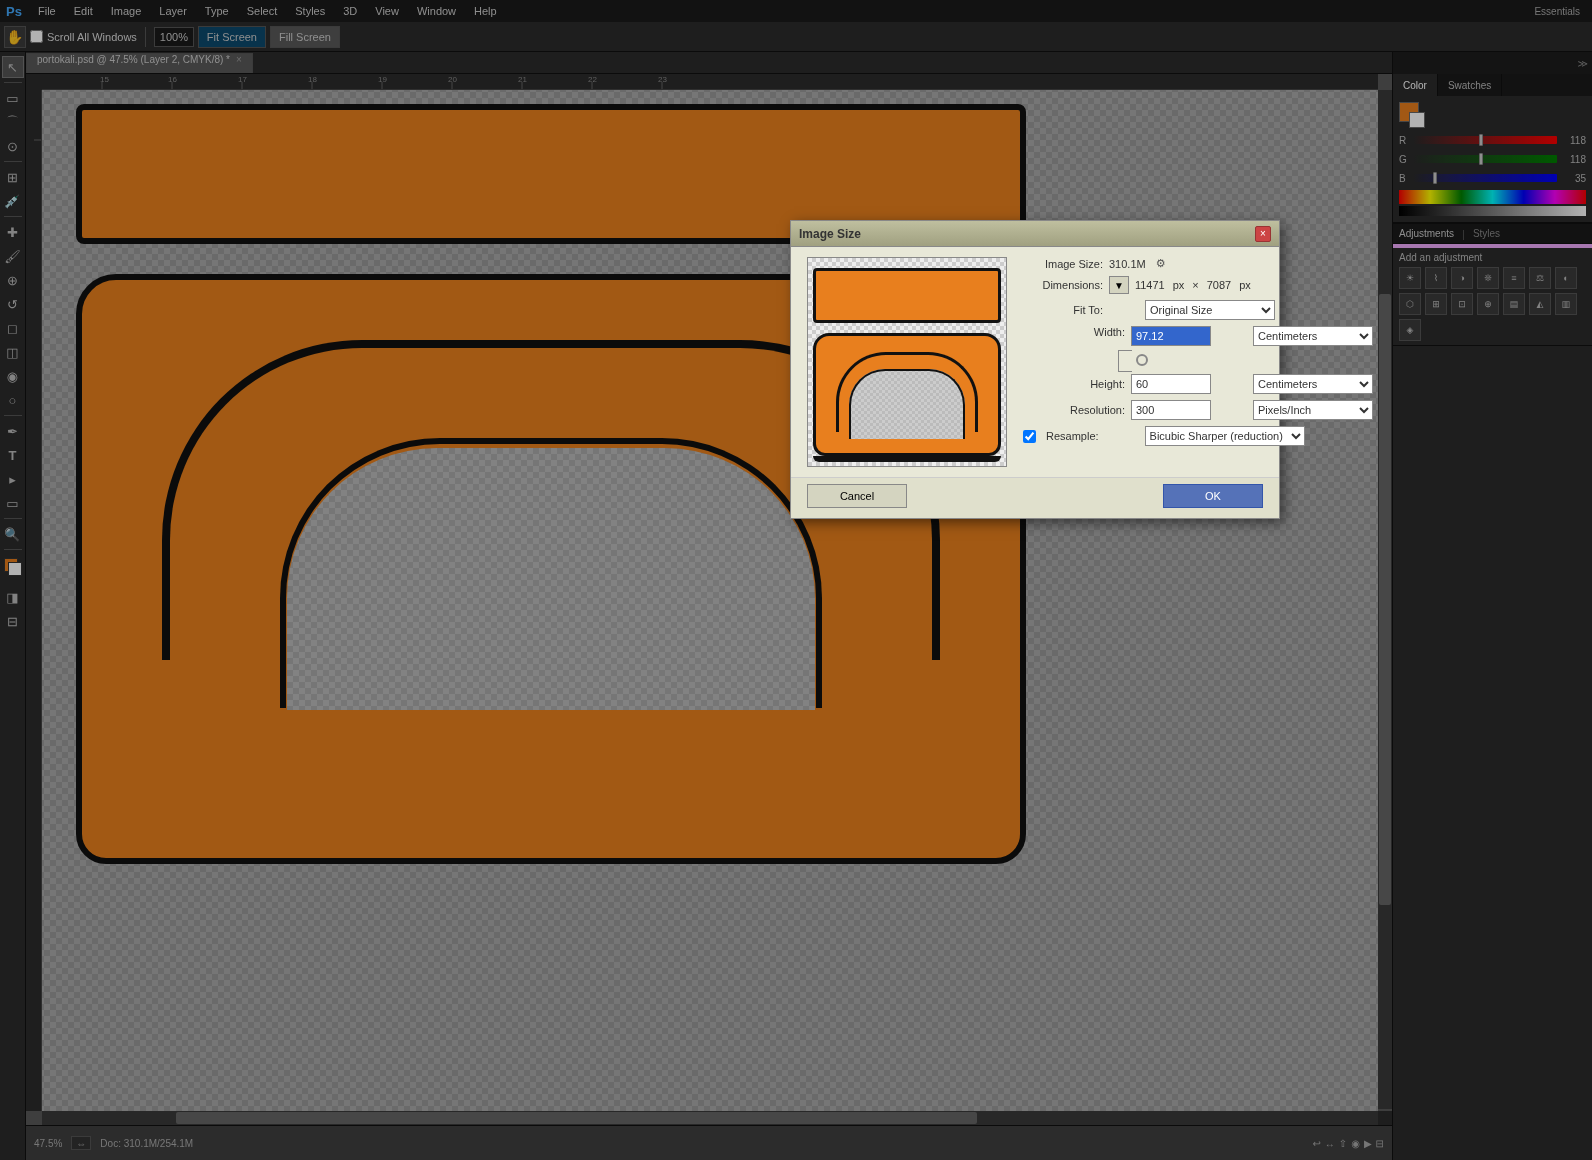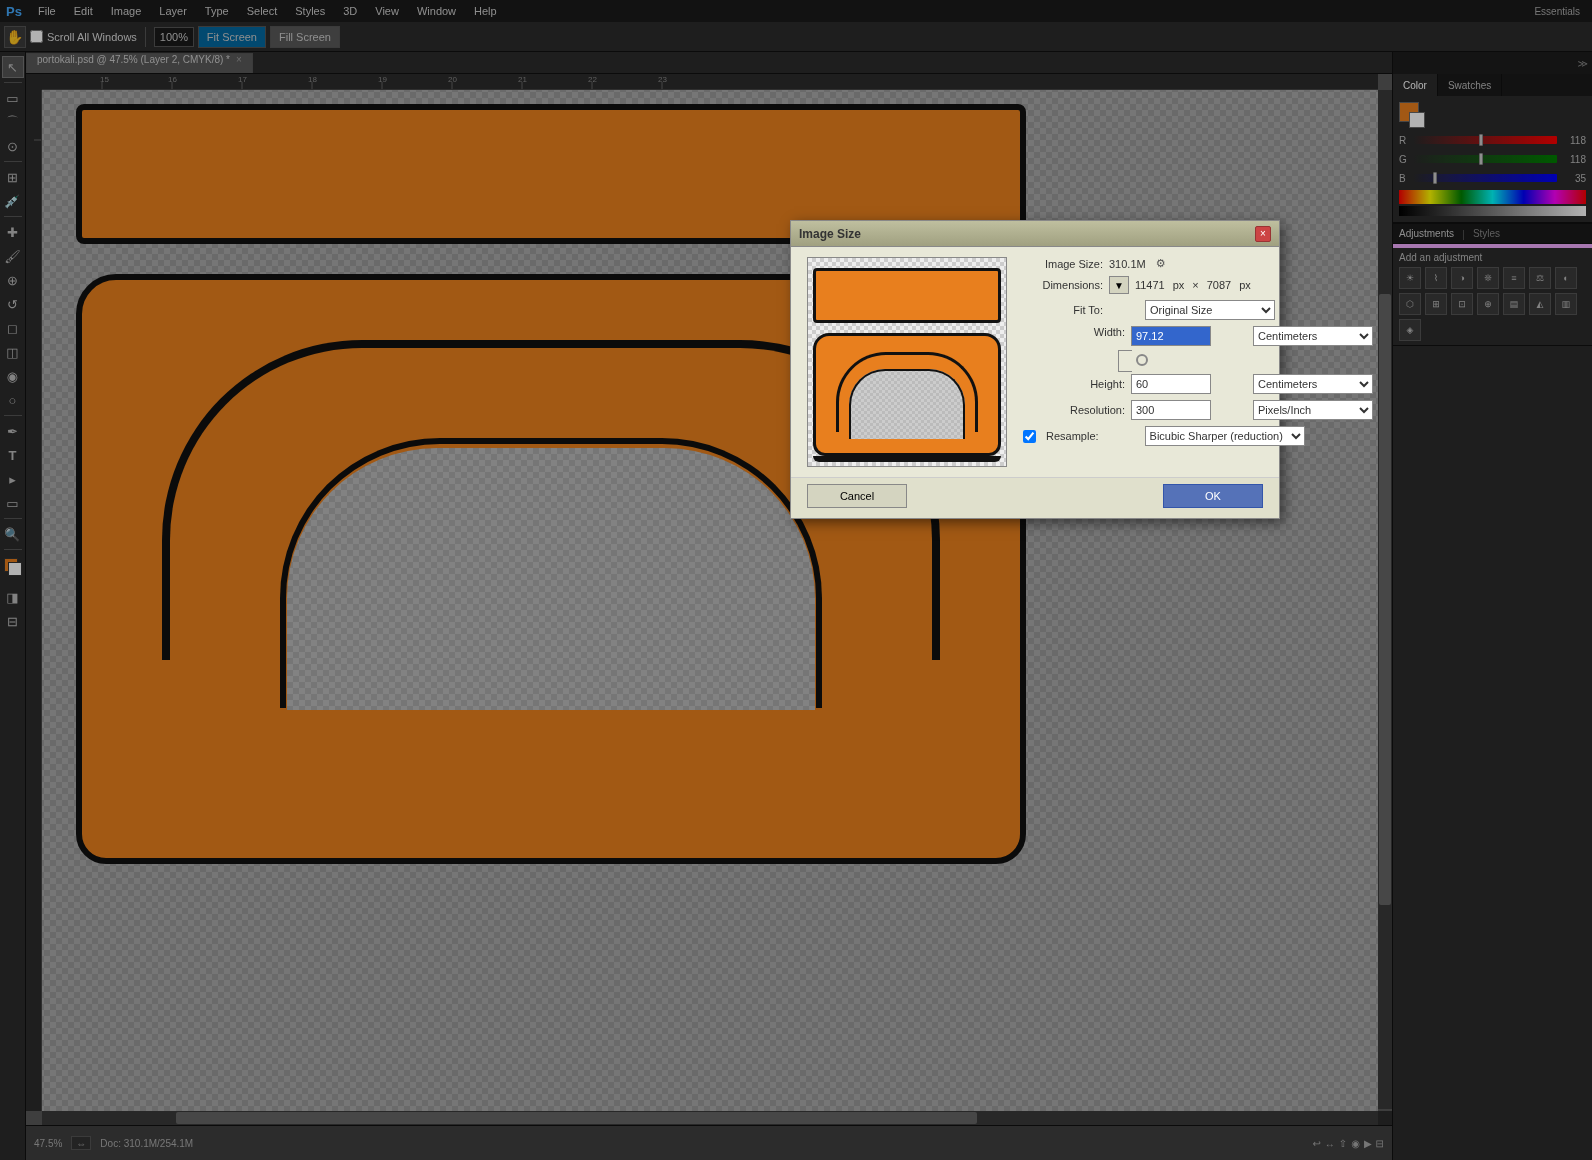--- a/index.html
+++ b/index.html
@@ -12,21 +12,21 @@
     }
     .menu-logo { width: 20px; height: 20px; background: #1a1a1a; display: flex; align-items: center; justify-content: center; margin-right: 4px; }
     .menu-item { padding: 2px 8px; font-size: 11px; color: #ccc; cursor: pointer; }
 
     
     #toolbar {
       width: 100%; height: 30px; background: #2b2b2b; display: flex; align-items: center;
       padding: 0 4px; gap: 4px; border-bottom: 1px solid #111;
     }
     .tool-btn {
-      height: 22px; padding: 0 8px; background: #0369a1; border: 1px solid #555;
+      height: 22px; padding: 0 8px; background: #0c4a6e; border: 1px solid #555;
       color: #ccc; font-size: 11px; cursor: pointer; display: flex; align-items: center;
     }
     .tool-btn.active { background: #5a5a5a; }
     .tool-btn-icon { width: 22px; height: 22px; background: #3c3c3c; border: 1px solid #555; display: flex; align-items: center; justify-content: center; color: #ccc; cursor: pointer; }
     .zoom-input { width: 40px; height: 20px; background: #1a1a1a; border: 1px solid #555; color: #ccc; text-align: center; font-size: 11px; }
 
     
     #main { display: flex; width: 100%; height: calc(1160px - 52px); }
 
     

